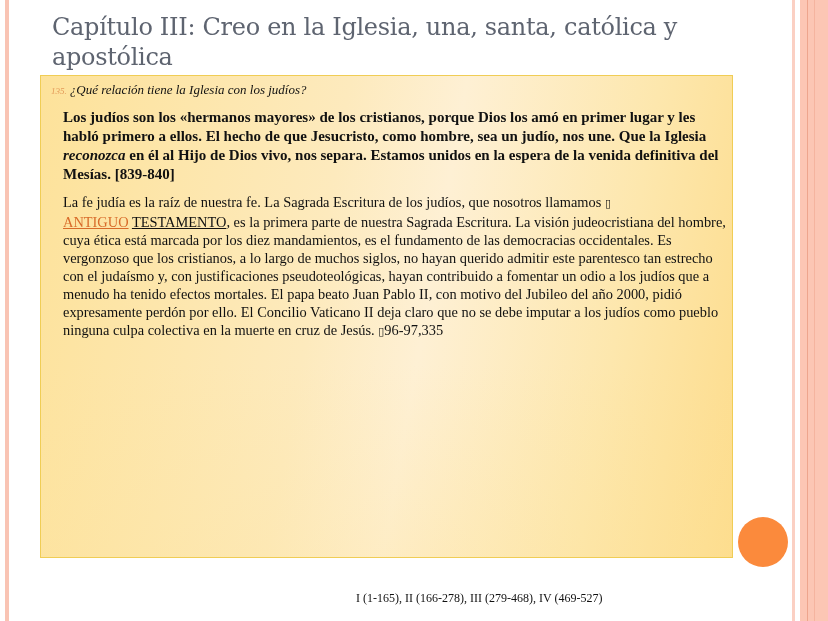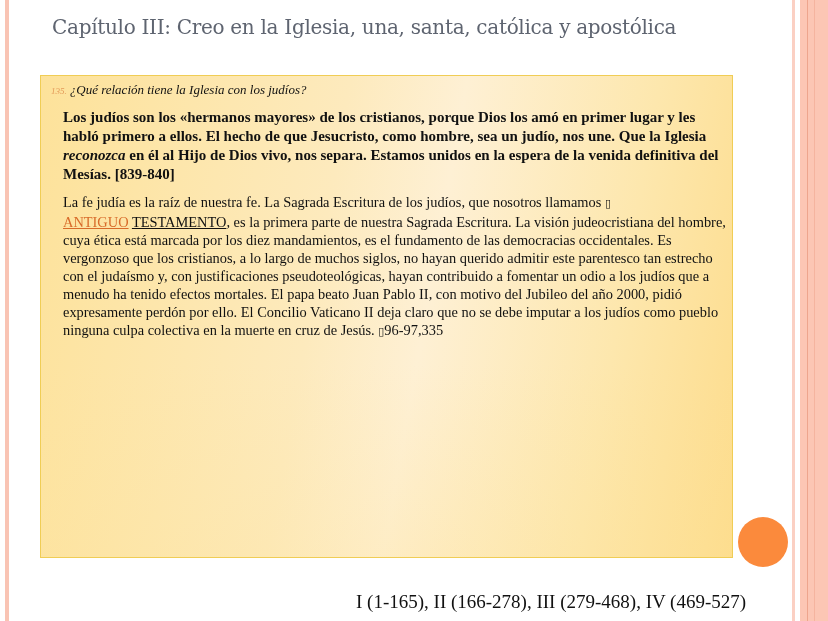--- a/index.html
+++ b/index.html
@@ -46,21 +46,21 @@
       background: #f5b49f;
     }
     .slide-title {
       position: absolute;
       left: 52px;
       top: 12px;
       width: 700px;
       margin: 0;
       font-family: "DejaVu Serif", "Liberation Serif", serif;
       font-weight: normal;
-      font-size: 20px;
+      font-size: 24px;
       line-height: 30px;
       color: #5e6470;
       letter-spacing: -0.3px;
     }
     .content-box {
       position: absolute;
       left: 40px;
       top: 75px;
       width: 693px;
       height: 483px;
@@ -124,21 +124,21 @@
       width: 50px;
       height: 50px;
       border-radius: 50%;
       background: #fb8a3c;
     }
     .footer {
       position: absolute;
       left: 356px;
       top: 591px;
       font-family: "Liberation Serif", "DejaVu Serif", serif;
-      font-size: 19px;
+      font-size: 12px;
       color: #111111;
       white-space: nowrap;
     }
   </style>
 </head>
 <body>
 
 <div class="left-stripe"></div>
 
 <div class="right-deco">

